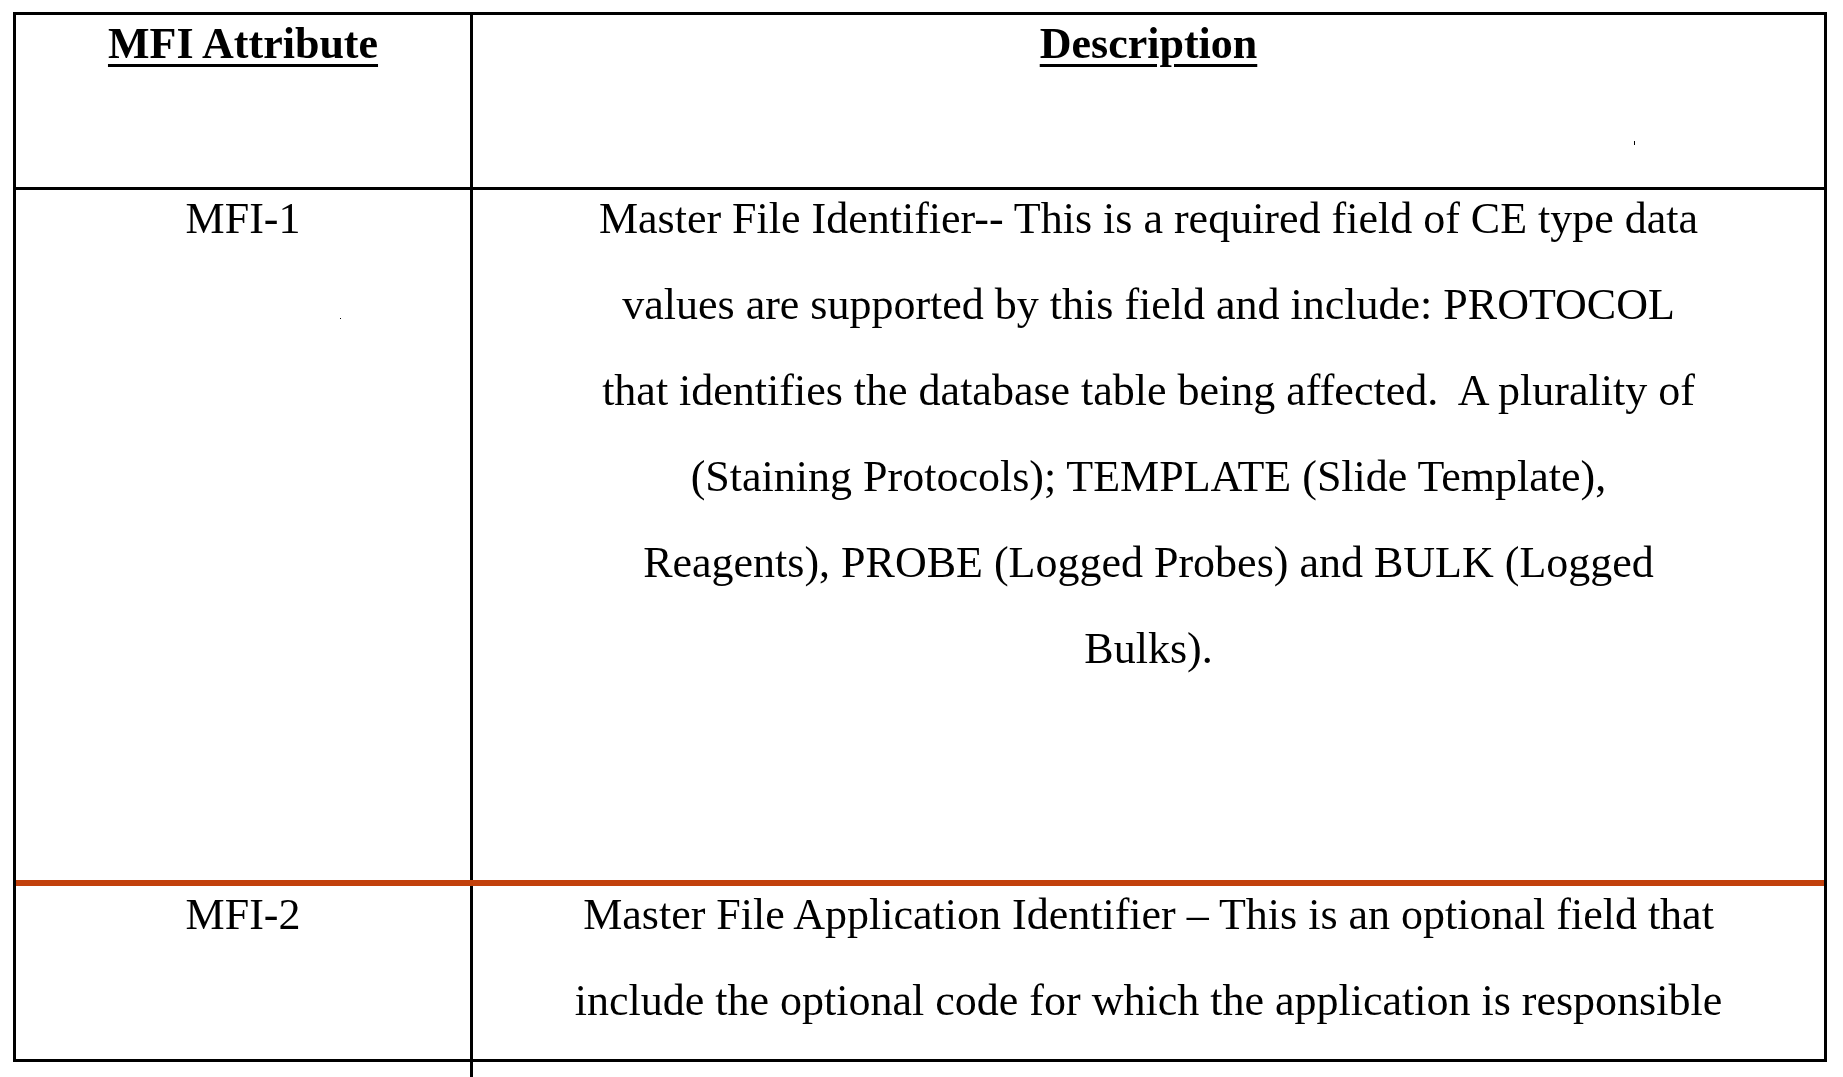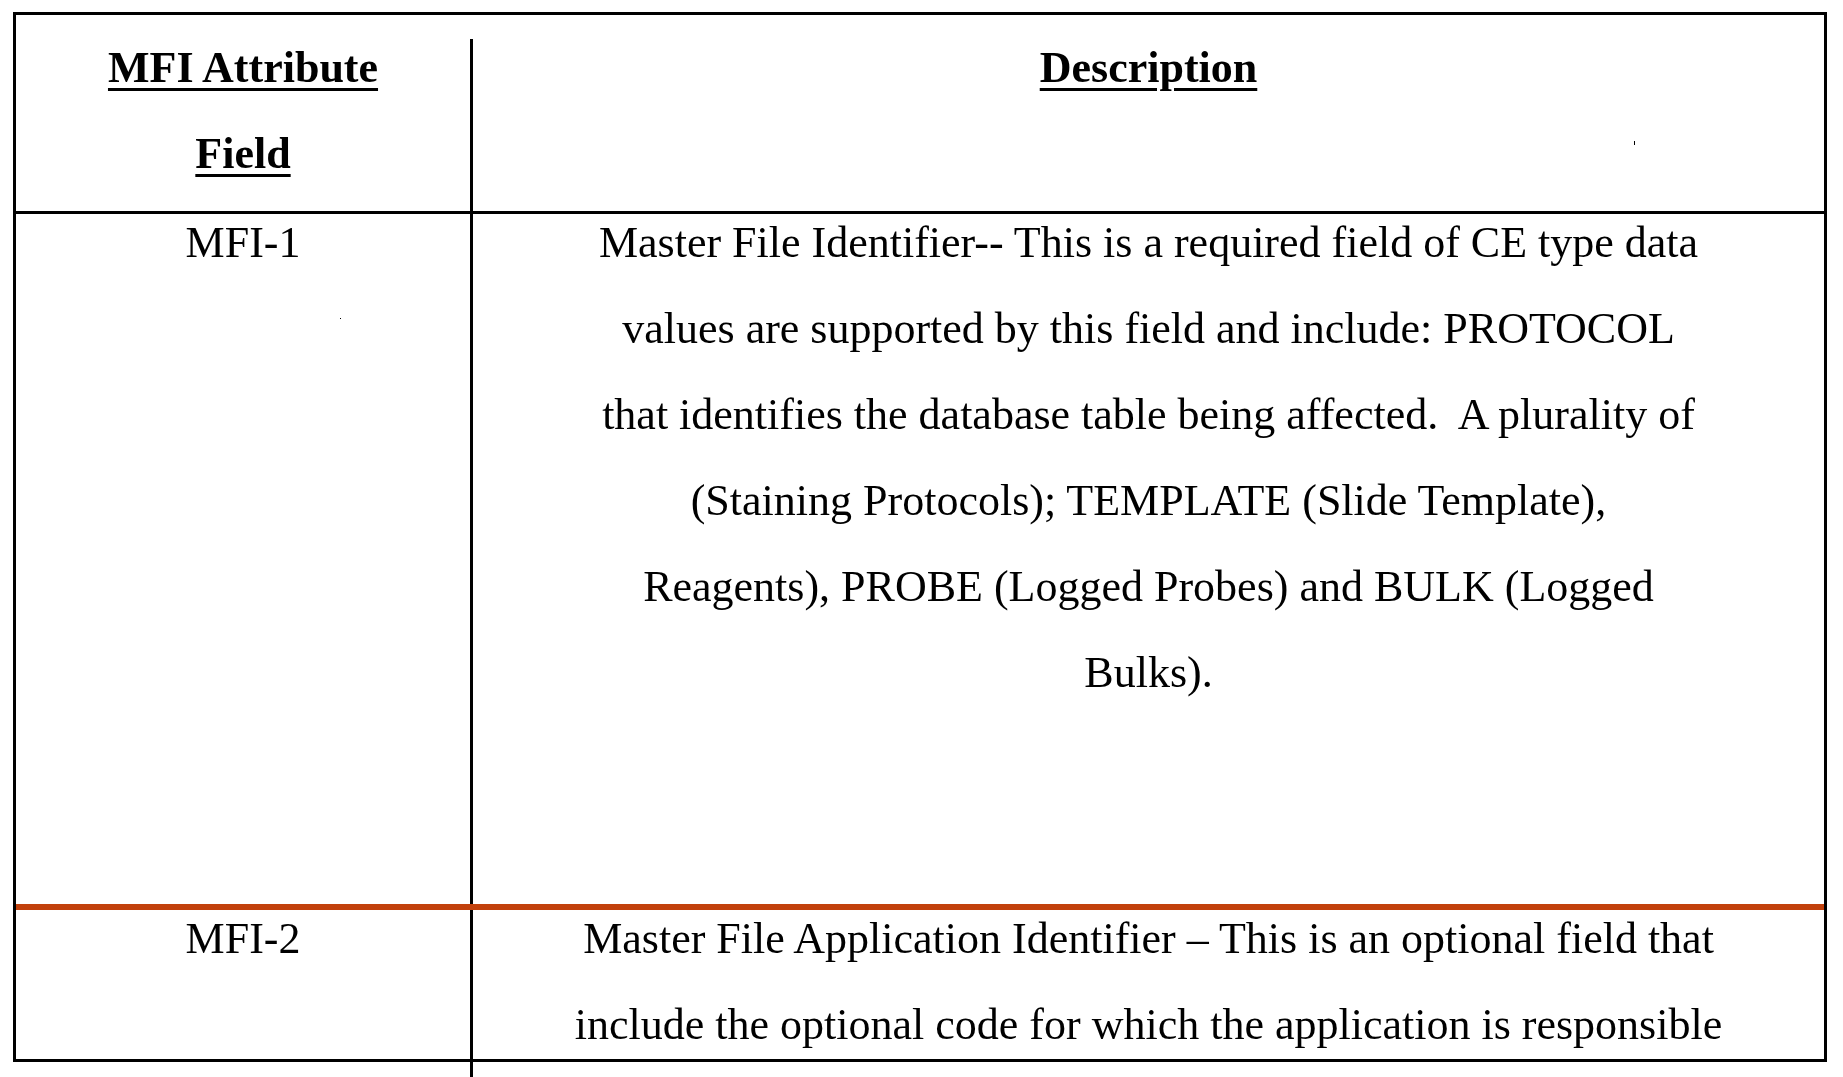--- a/index.html
+++ b/index.html
@@ -22,21 +22,20 @@
     width: 1814px;
     height: 1050px;
     box-sizing: border-box;
     border: 3px solid #000;
   }
   .row {
     position: absolute;
     left: 0;
     right: 0;
     box-sizing: border-box;
-    margin-top: 24px;
   }
   .row.header { top: 0; height: 175px; border-bottom: 3px solid #000; }
   .row.r1 { top: 175px; height: 696px; border-bottom: 6px solid #c2410c; }
   .row.r2 { top: 871px; height: 208px; }
   .cell {
     position: absolute;
     top: 0;
     bottom: 0;
     box-sizing: border-box;
     overflow: hidden;
@@ -66,21 +65,20 @@
 </style>
 </head>
 <body>
 
 <div class="table">
 
   <div class="row header">
     <div class="cell field">
       <div class="text hdr">
         <span class="line">MFI Attribute</span>
-        <span class="line">Field</span>
       </div>
     </div>
     <div class="cell desc">
       <div class="text hdr">
         <span class="line">Description</span>
       </div>
     </div>
   </div>
 
   <div class="row r1">

